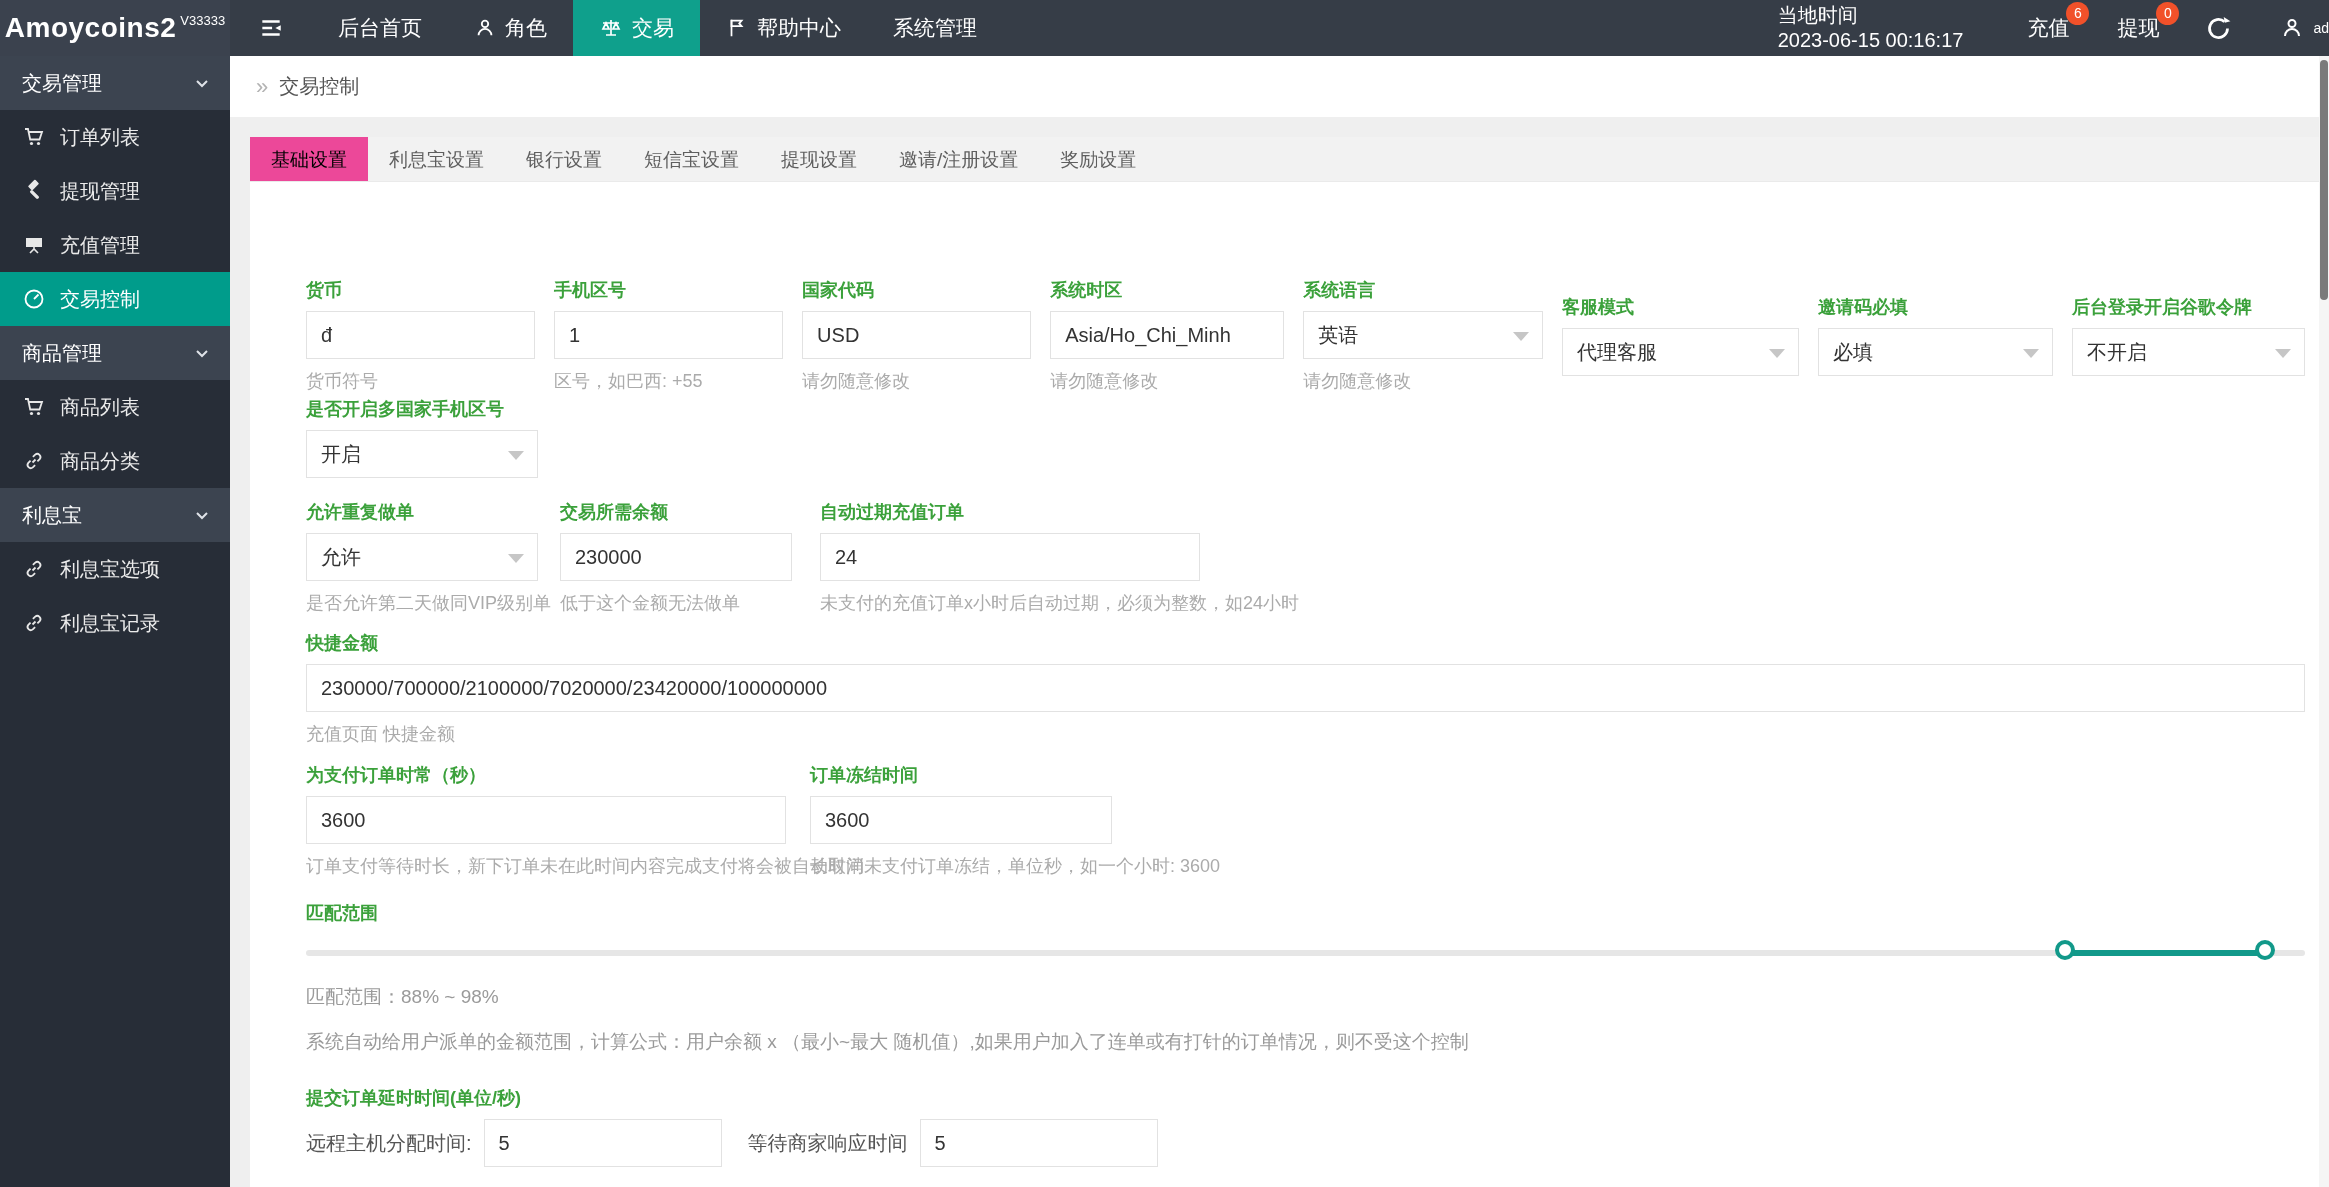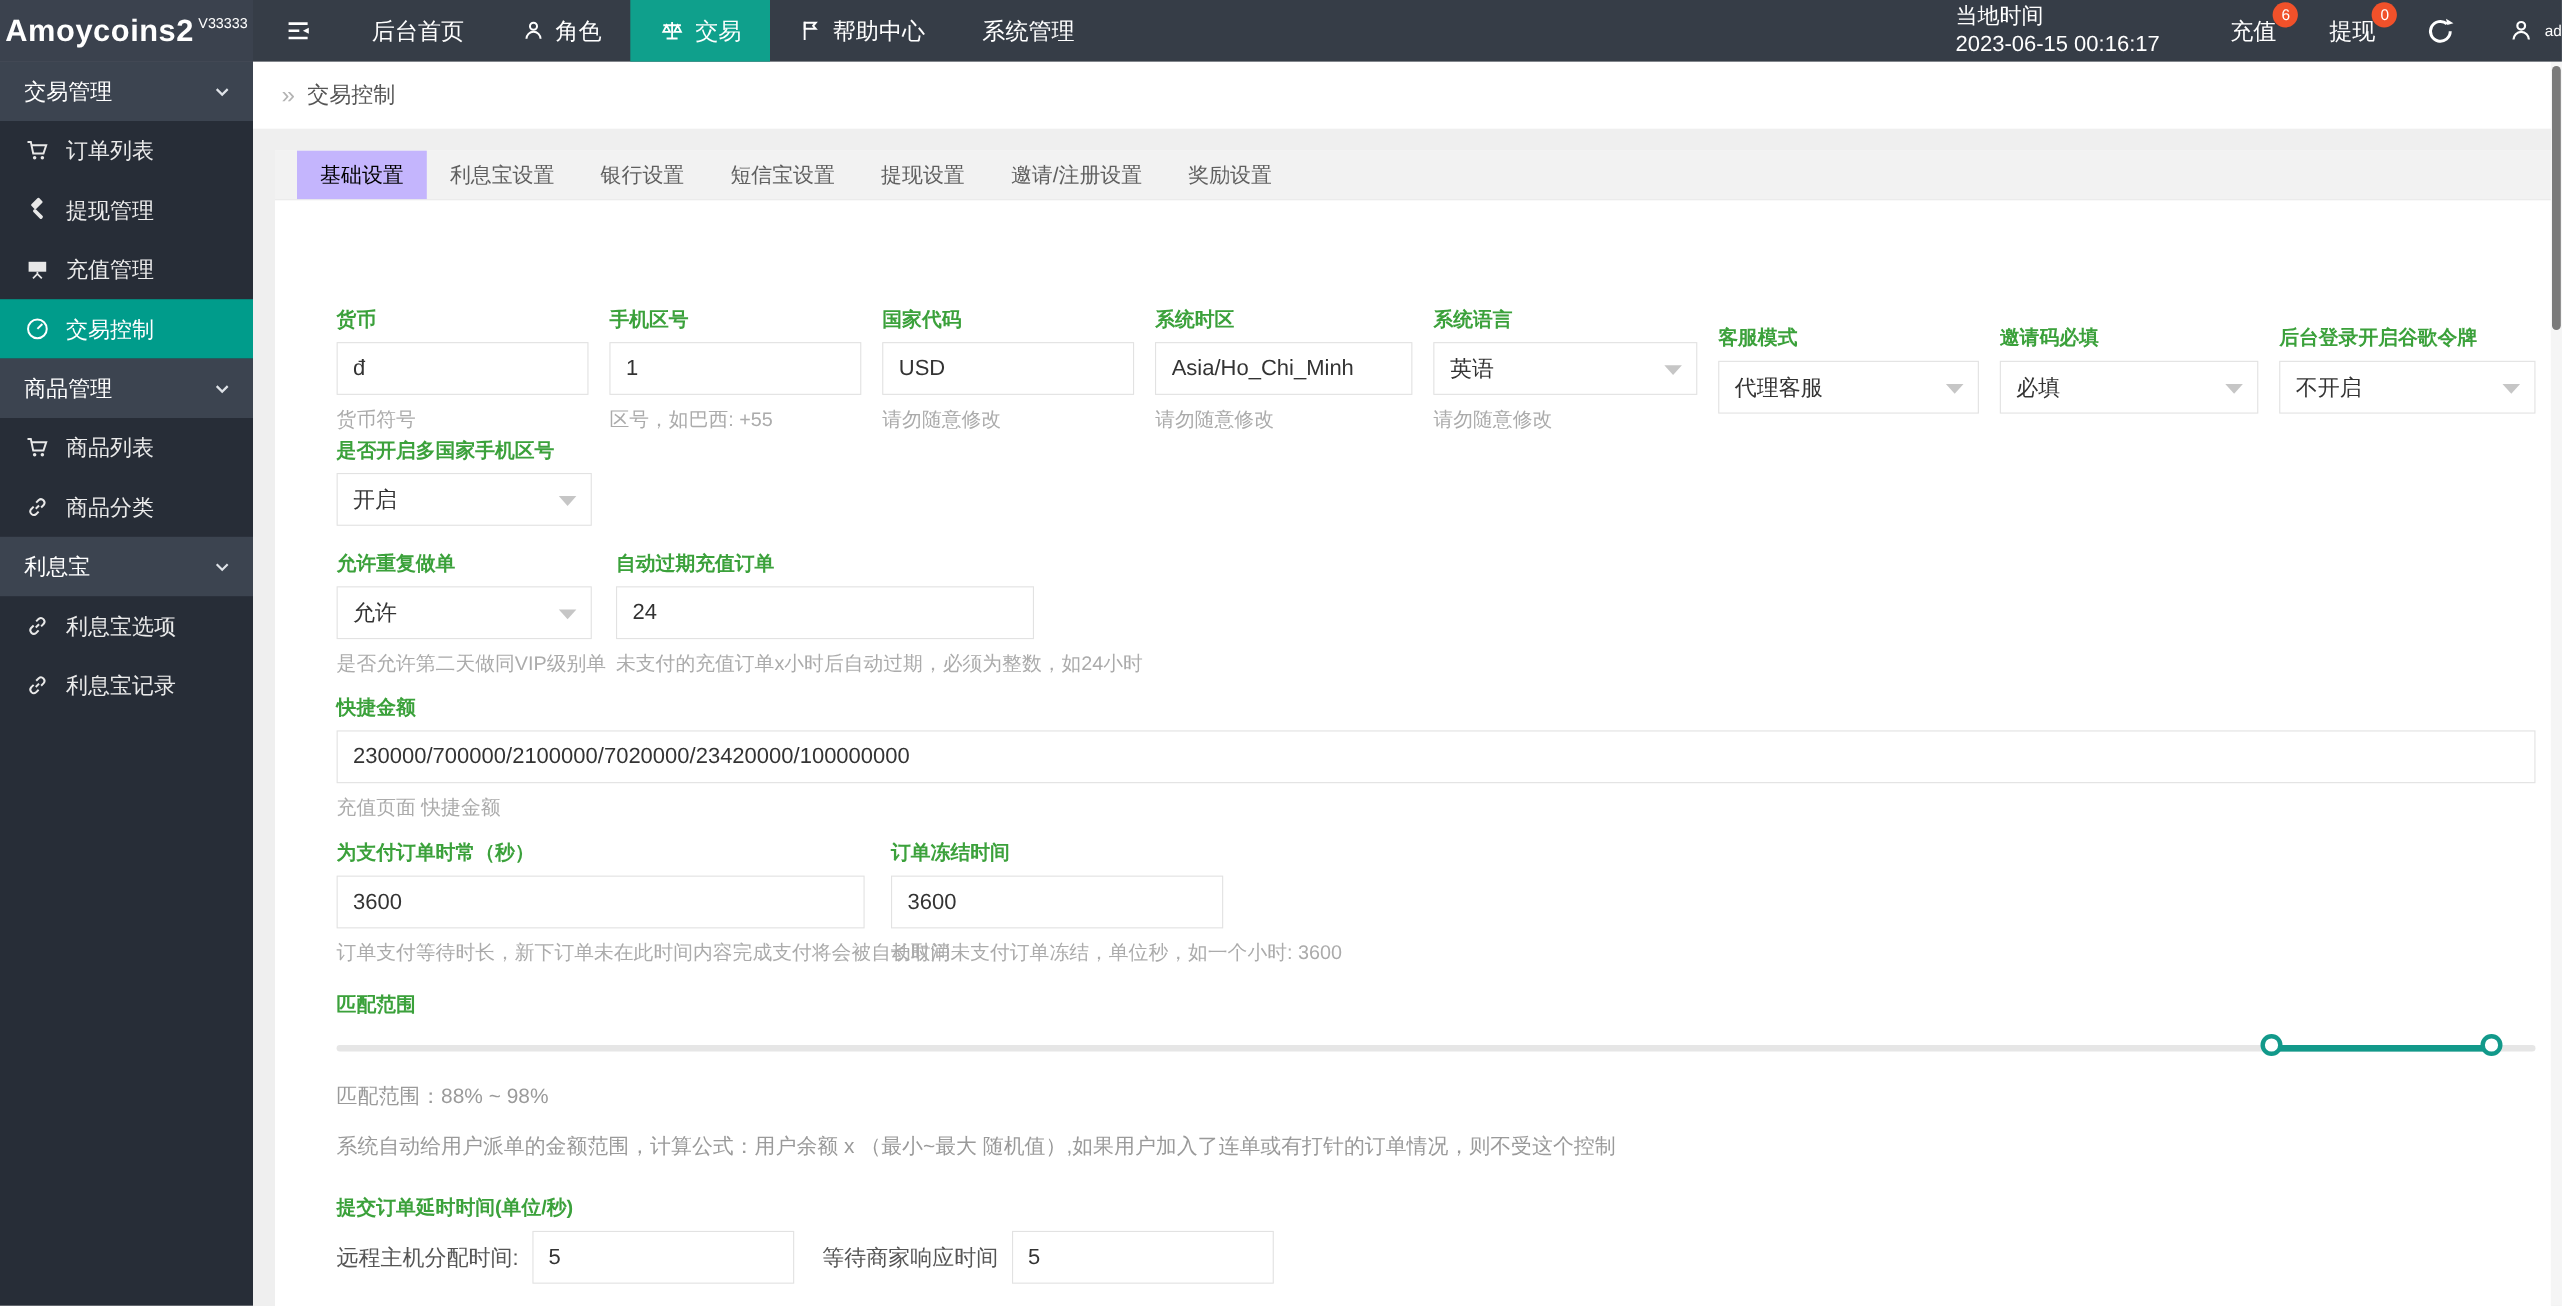--- a/index.html
+++ b/index.html
@@ -39,21 +39,21 @@
 
   
   .main { position:absolute; left:230px; top:56px; right:10px; bottom:0; }
   .breadcrumb { height:61px; background:#fff; display:flex; align-items:center;
     padding-left:26px; font-size:20px; color:#555; gap:11px; }
   .crumb-arrow { color:#b3b3b3; font-size:22px; }
   .content { padding:20px 0 0 20px; height:100%; }
   .card { background:#fff; min-height:1120px; }
   .tabstrip { height:45px; background:#f2f2f2; display:flex; border-bottom:1px solid #eaeaea; }
   .tab { padding:0 21px; line-height:45px; font-size:19px; color:#5f5f5f; cursor:pointer; white-space:nowrap; }
-  .tab.active { background:#c4b5fd; color:#000;margin-left:20px; }
+  .tab.active { background:#ec4899; color:#000; }
 
   .form { padding:96px 14px 0 56px; }
   .frow { display:flex; }
   .fg { width:232px; margin-right:19px; }
   .fg.shift { margin-top:17px; }
   .flabel { font-size:18px; font-weight:bold; color:#3ba13b; margin-bottom:9px; white-space:nowrap; }
   .finput { width:100%; height:48px; border:1px solid #e2e2e2; padding:0 14px;
     font-size:20px; color:#333; background:#fff; outline:none;
     font-family:"Liberation Sans","DejaVu Sans",sans-serif; }
   .fselect { width:100%; height:48px; border:1px solid #e2e2e2; padding:0 34px 0 14px;
@@ -357,20 +357,25 @@
 
         <div class="frow" style="margin-top:22px">
           <div class="fg" style="margin-right:22px">
             <div class="flabel">允许重复做单</div>
             <div class="fselect">
               <span>允许</span>
               <i class="caret"></i>
             </div>
             <div class="fhelp">是否允许第二天做同VIP级别单</div>
           </div>
+          <div class="fg" style="margin-right:28px">
+            <div class="flabel">交易所需余额</div>
+            <input class="finput" value="230000" style="">
+            <div class="fhelp">低于这个金额无法做单</div>
+          </div>
           <div class="fg" style="width:380px">
             <div class="flabel">自动过期充值订单</div>
             <input class="finput" value="24" style="">
             <div class="fhelp">未支付的充值订单x小时后自动过期，必须为整数，如24小时</div>
           </div>
         </div>
 
         <div class="frow" style="margin-top:16px">
           <div class="fg full">
             <div class="flabel">快捷金额</div>

